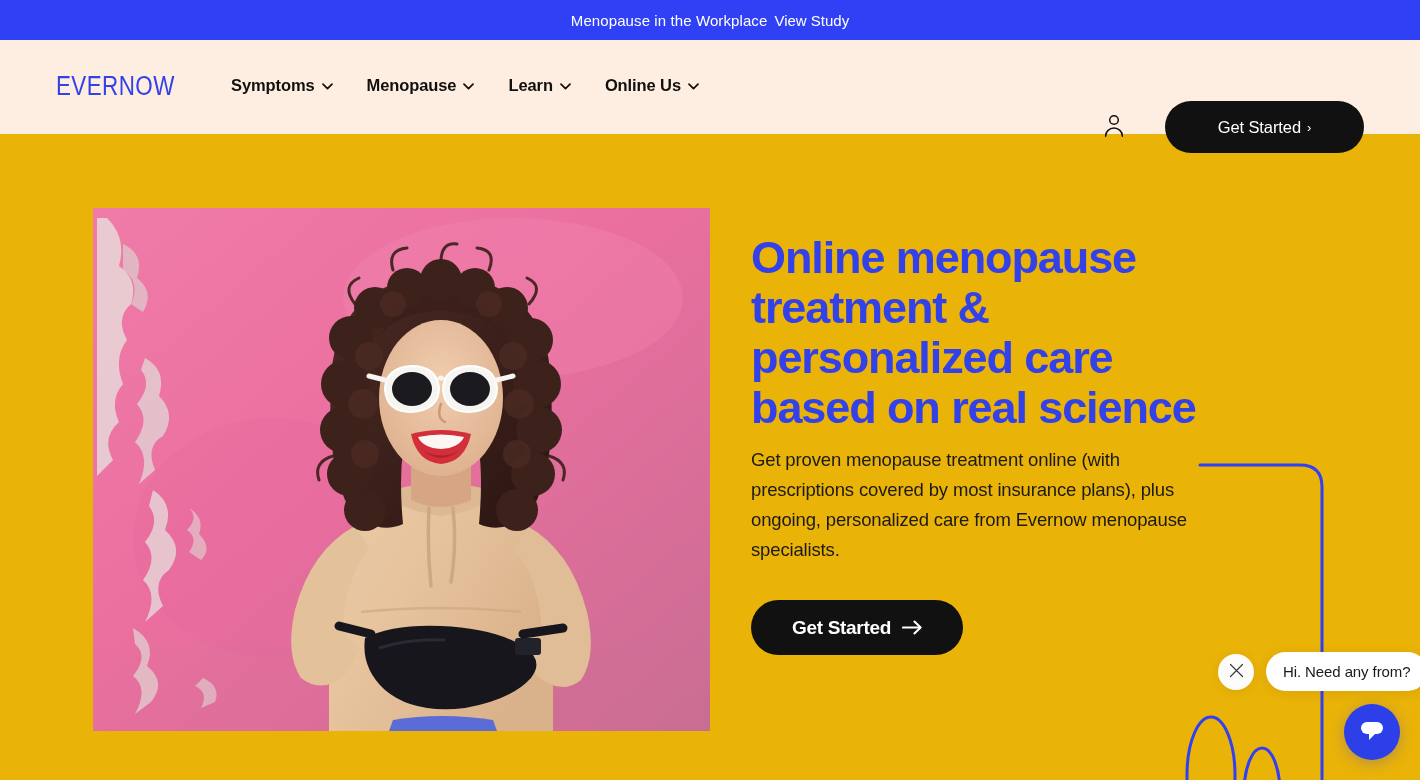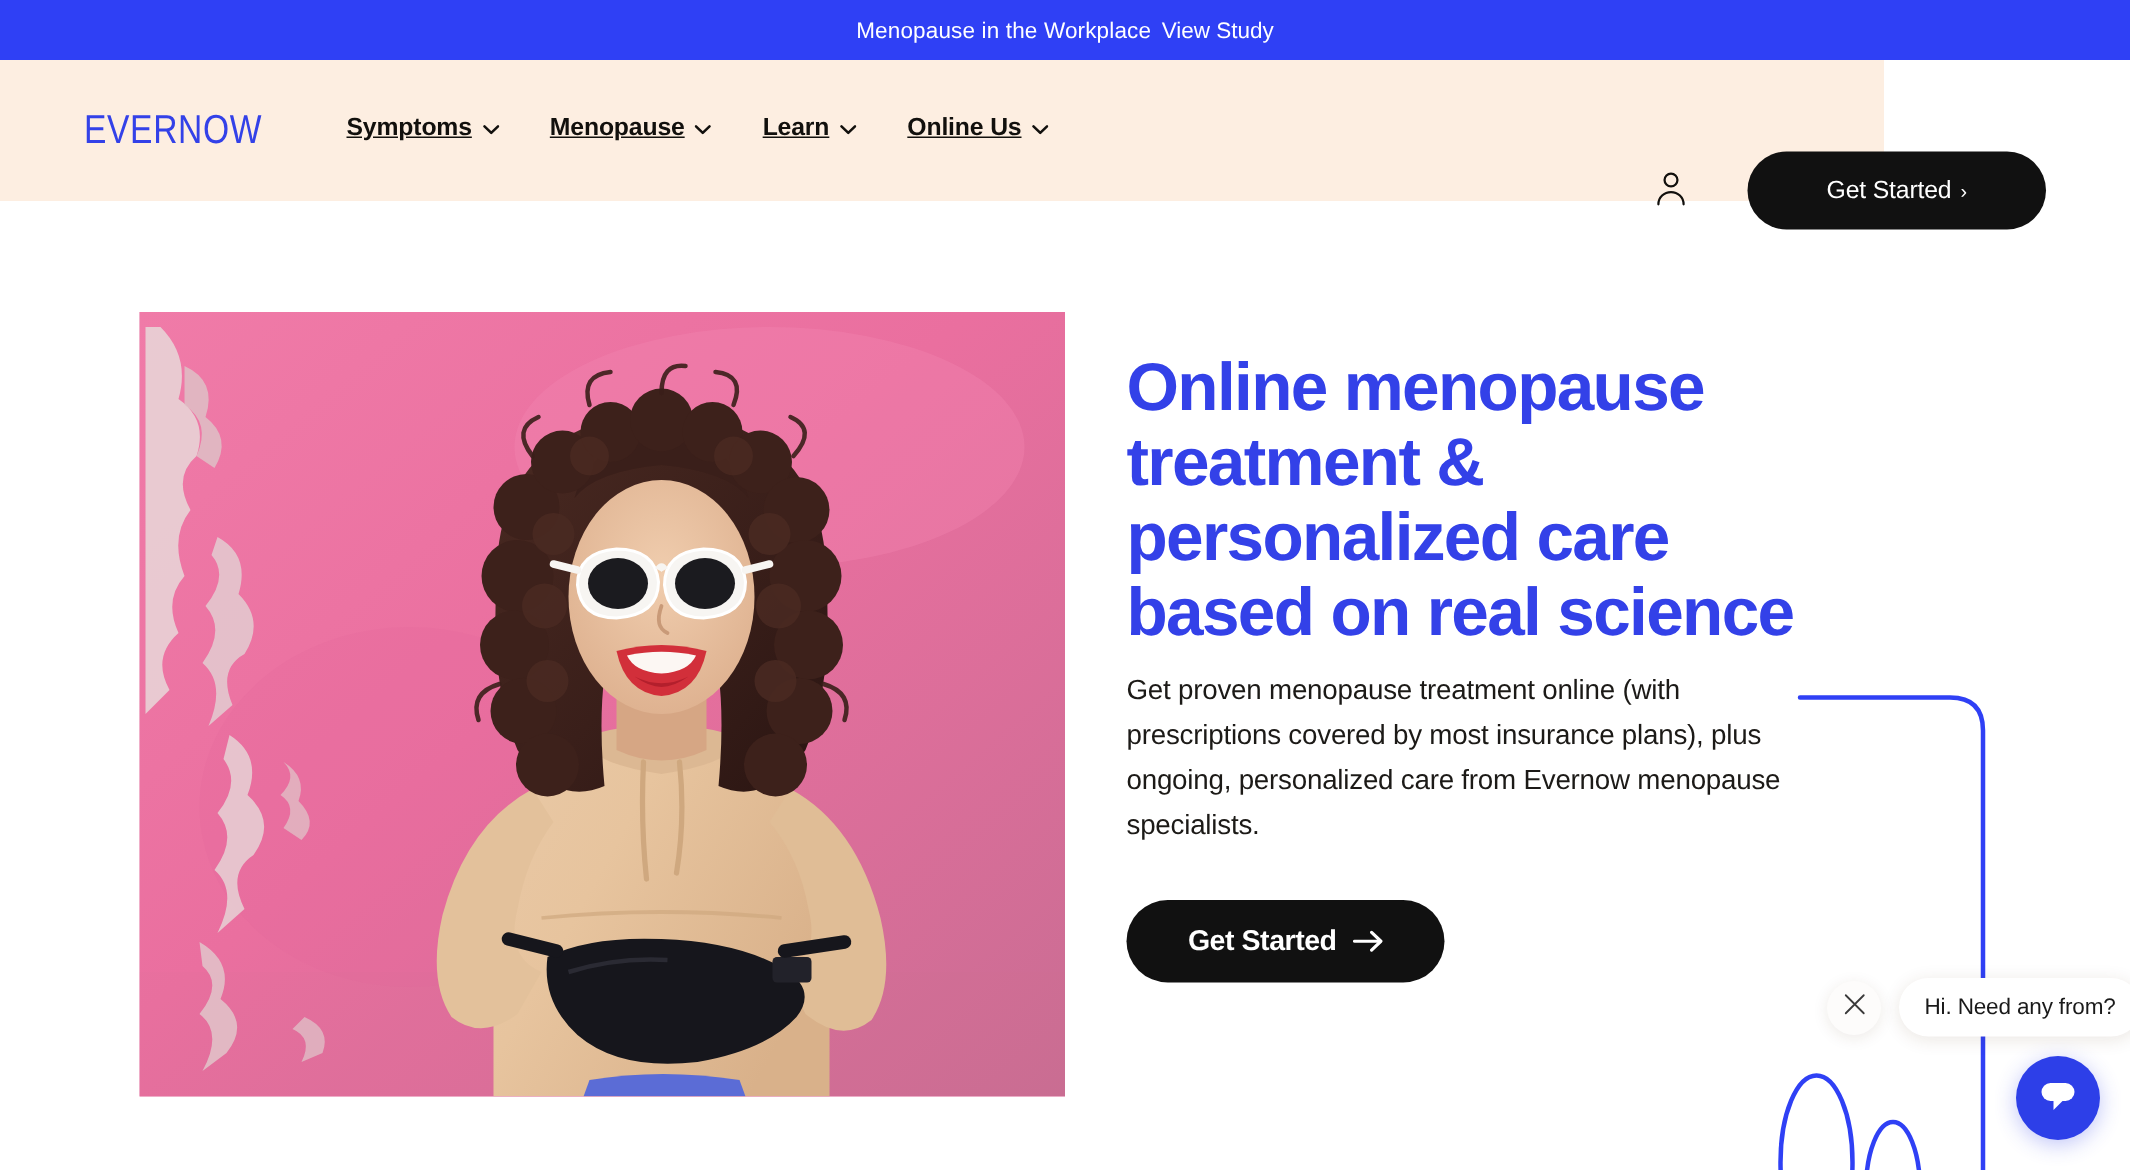--- a/index.html
+++ b/index.html
@@ -5,21 +5,21 @@
   * { box-sizing: border-box; margin: 0; padding: 0; }
   html, body {
     width: 1420px;
     height: 780px;
     overflow: hidden;
     background: #fdeee1;
     font-family: "Liberation Sans", sans-serif;
     -webkit-font-smoothing: antialiased;
   }
 
-  .page { position: relative; width: 1420px; height: 780px; background: #ffffff; overflow: hidden; }
+  .page { position: relative; width: 1420px; height: 780px; background: #eab308; overflow: hidden; }
 
   
   .announce {
     position: absolute; top: 0; left: 0;
     width: 1420px; height: 40px;
     background: #2f40f5;
     display: flex; align-items: center; justify-content: center;
     gap: 7px;
     z-index: 40;
   }
@@ -31,21 +31,21 @@
   .announce-link {
     color: #ffffff;
     font-size: 15px;
     text-underline-offset: 2px;
     cursor: pointer;
   }
 
   
   .header {
     position: absolute; top: 40px; left: 0;
-    width: 1256px; height: 94px;
+    width: 1420px; height: 94px;
     background: #fdeee1;
     z-index: 30;
   }
   .logo {
     position: absolute; left: 56px; top: 33px;
     color: #3341e8;
     font-size: 27px;
     font-weight: 400;
     letter-spacing: 0.5px;
     transform: scaleX(0.83);
@@ -56,21 +56,20 @@
   }
   .nav { position: absolute; left: 231px; top: 36px; display: flex; gap: 34px; align-items: center; }
   .nav-item {
     display: flex; align-items: center; gap: 7px;
     color: #12100d;
     font-size: 16.5px;
     font-weight: 700;
     letter-spacing: -0.1px;
     cursor: pointer;
     white-space: nowrap;
-    text-decoration: underline;
   }
   .chev { display: inline-block; width: 11px; height: 7px; position: relative; top: 1px; }
   .chev svg { display: block; }
 
   .account-icon {
     position: absolute; left: 1101px; top: 72px;
     width: 26px; height: 26px; cursor: pointer;
   }
   .cta-top {
     position: absolute; left: 1165px; top: 61px;

